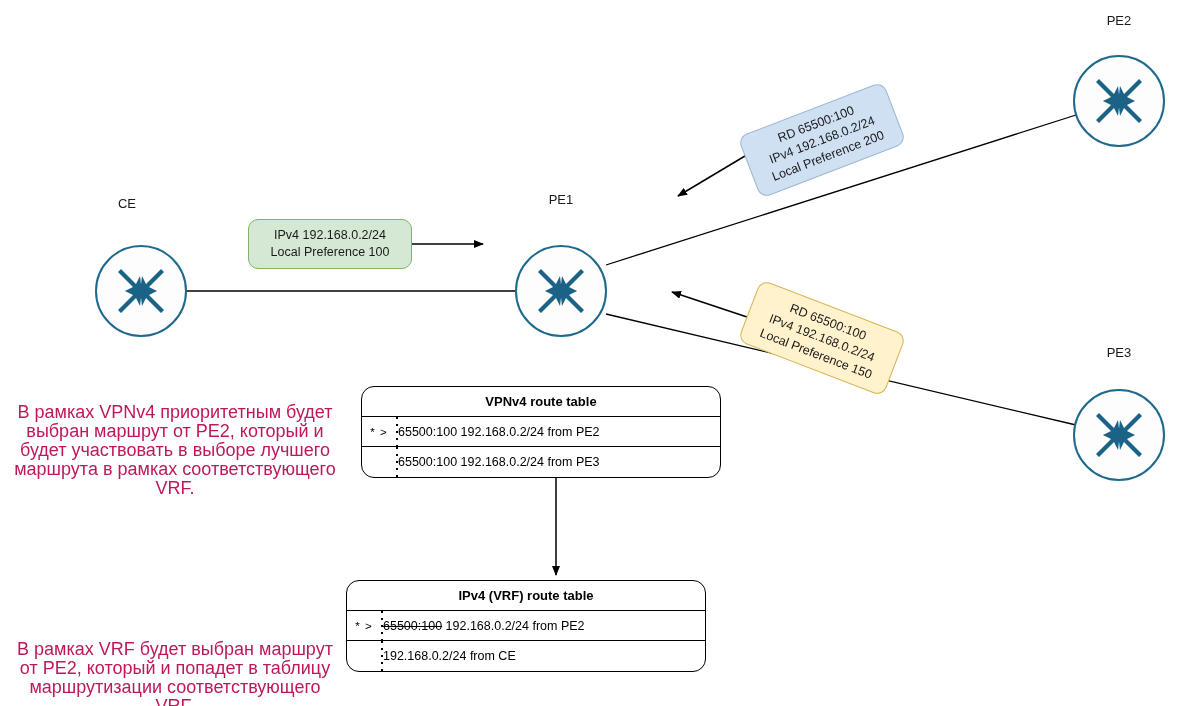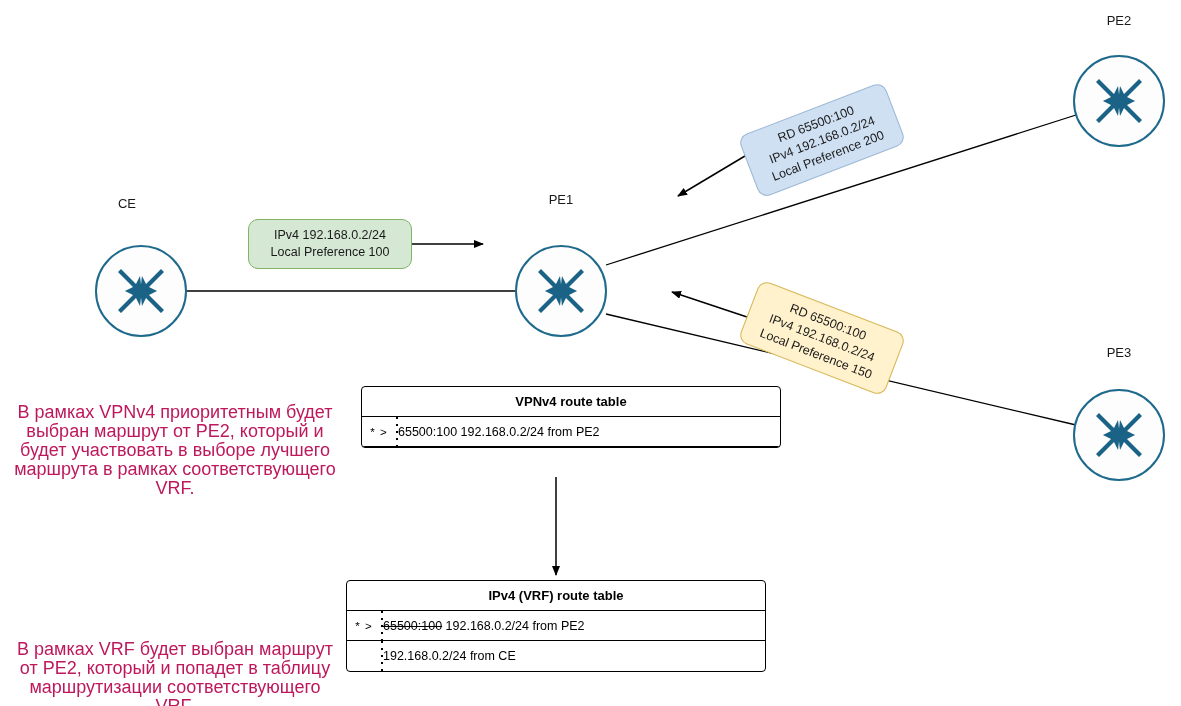--- a/index.html
+++ b/index.html
@@ -81,24 +81,24 @@
     border: 1px solid #9bb7d4;
   }
   .note-yellow {
     background: #fff2cc;
     border: 1px solid #d6b656;
   }
 
   
   .rtable {
     position: absolute;
-    width: 420px;
+    width: 360px;
     box-sizing: border-box;
     border: 1.4px solid #000000;
-    border-radius: 4px;
+    border-radius: 13px;
     background: #ffffff;
     overflow: hidden;
   }
   .rtable .thead {
     height: 30px;
     line-height: 30px;
     text-align: center;
     font-size: 13px;
     font-weight: bold;
     border-bottom: 1.4px solid #000000;
@@ -249,20 +249,25 @@
     </div>
   </div>
 
   <div class="rtable" style="left:361px; top:386px;">
     <div class="thead">VPNv4 route table</div>
     <div class="trow sep">
       <div class="mark">* &gt;</div>
       <div class="dotcol"></div>
       <div class="cellval">65500:100 192.168.0.2/24 from PE2</div>
     </div>
+    <div class="trow">
+      <div class="mark"></div>
+      <div class="dotcol"></div>
+      <div class="cellval">65500:100 192.168.0.2/24 from PE3</div>
+    </div>
   </div>
 
   <div class="rtable" style="left:346px; top:580px;">
     <div class="thead">IPv4 (VRF) route table</div>
     <div class="trow sep">
       <div class="mark">* &gt;</div>
       <div class="dotcol"></div>
       <div class="cellval"><span class="strike">65500:100</span> <span>192.168.0.2/24 from PE2</span></div>
     </div>
     <div class="trow">

